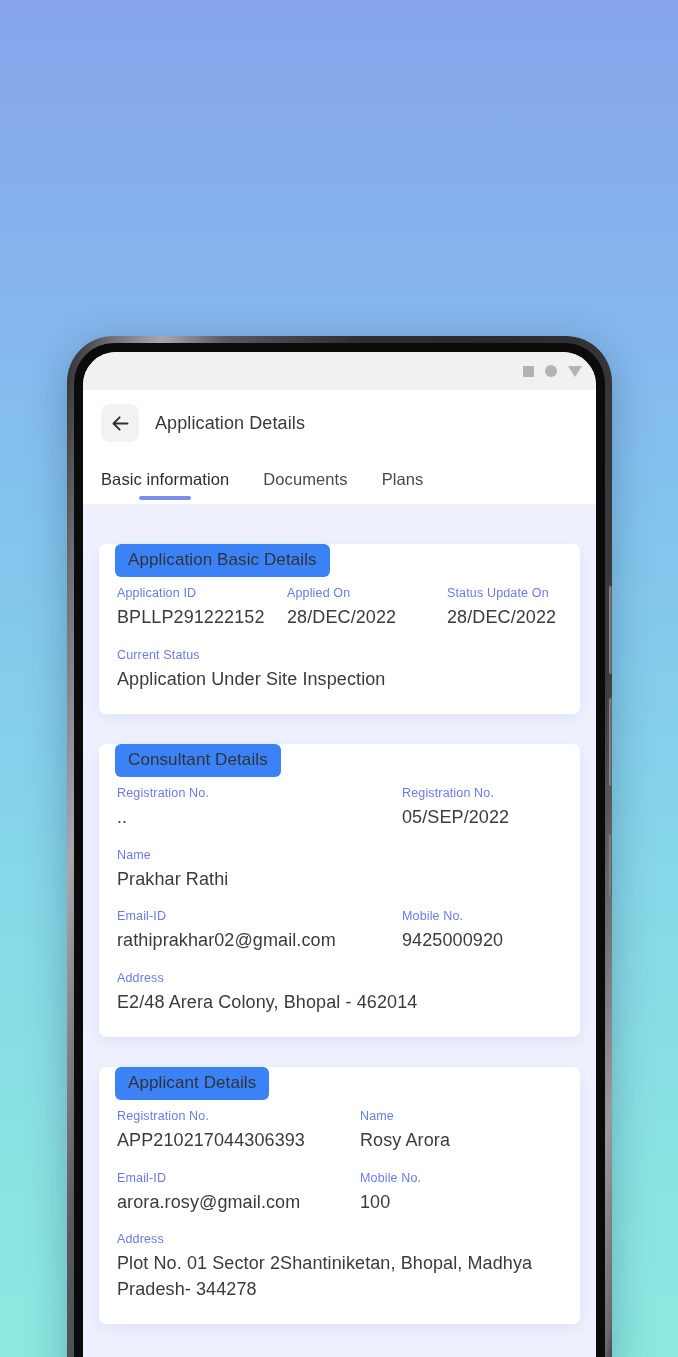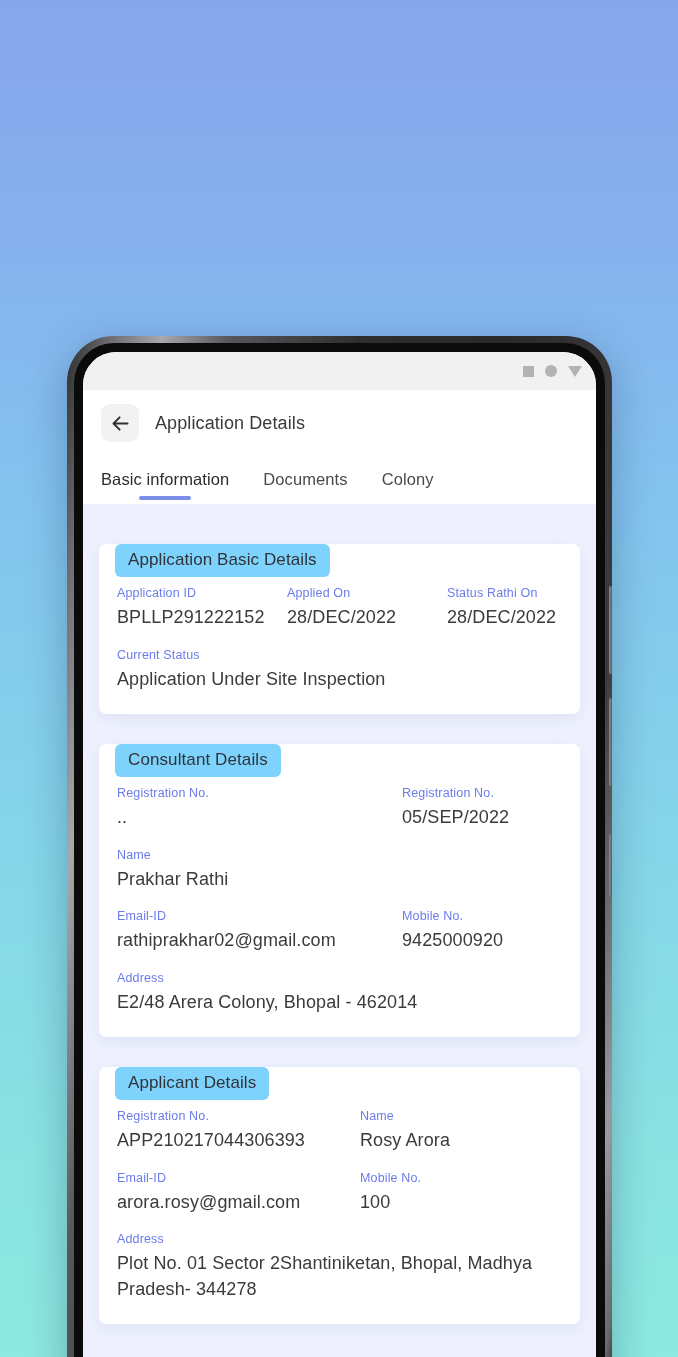--- a/index.html
+++ b/index.html
@@ -151,21 +151,21 @@
 
   .section {
     position:relative;
     margin:0 0 30px 0;
     padding:0 16px;
   }
   .section-badge {
     position:absolute;
     left:32px; top:0;
     z-index:3;
-    background:#7dd3fc;
+    background:#3b82f6;
     color:#32323a;
     font-size:17px;
     padding:6px 13px 7px 13px;
     border-radius:6px;
     letter-spacing:.1px;
   }
   .card {
     margin-top:18px;
     background:#ffffff;
     border-radius:7px;
@@ -239,42 +239,42 @@
       <div id="tab-bar">
         <div class="tab active">
           <span class="tab-label">Basic information</span>
           <span class="tab-underline"></span>
         </div>
         <div class="tab">
           <span class="tab-label">Documents</span>
 
         </div>
         <div class="tab">
-          <span class="tab-label">Colony</span>
+          <span class="tab-label">Plans</span>
 
         </div>
       </div>
 
       <div id="content">
 
         <div class="section">
           <div class="section-badge">Application Basic Details</div>
           <div class="card c1">
 
             <div class="field-row">
               <div class="field f-a">
                 <span class="field-label">Application ID</span>
                 <span class="field-value">BPLLP291222152</span>
               </div>
               <div class="field f-b">
                 <span class="field-label">Applied On</span>
                 <span class="field-value">28/DEC/2022</span>
               </div>
               <div class="field f-c">
-                <span class="field-label">Status Rathi On</span>
+                <span class="field-label">Status Update On</span>
                 <span class="field-value">28/DEC/2022</span>
               </div>
             </div>
 
             <div class="field-row">
               <div class="field f-full">
                 <span class="field-label">Current Status</span>
                 <span class="field-value">Application Under Site Inspection</span>
               </div>
             </div>

